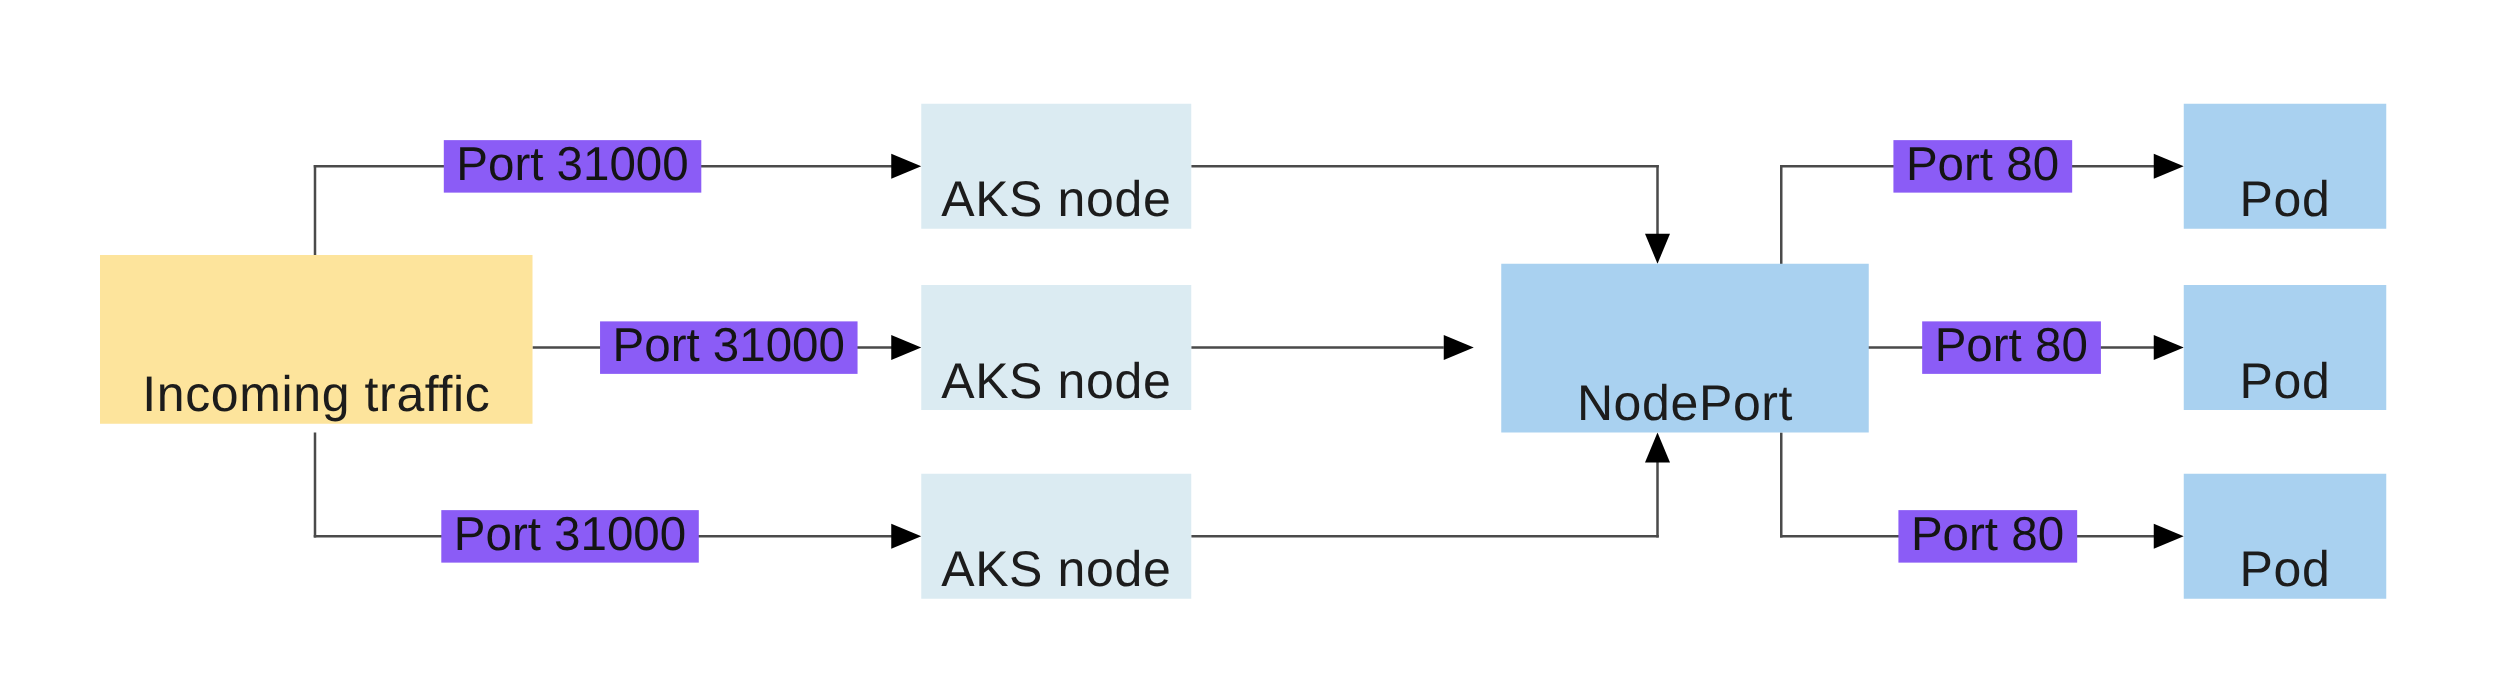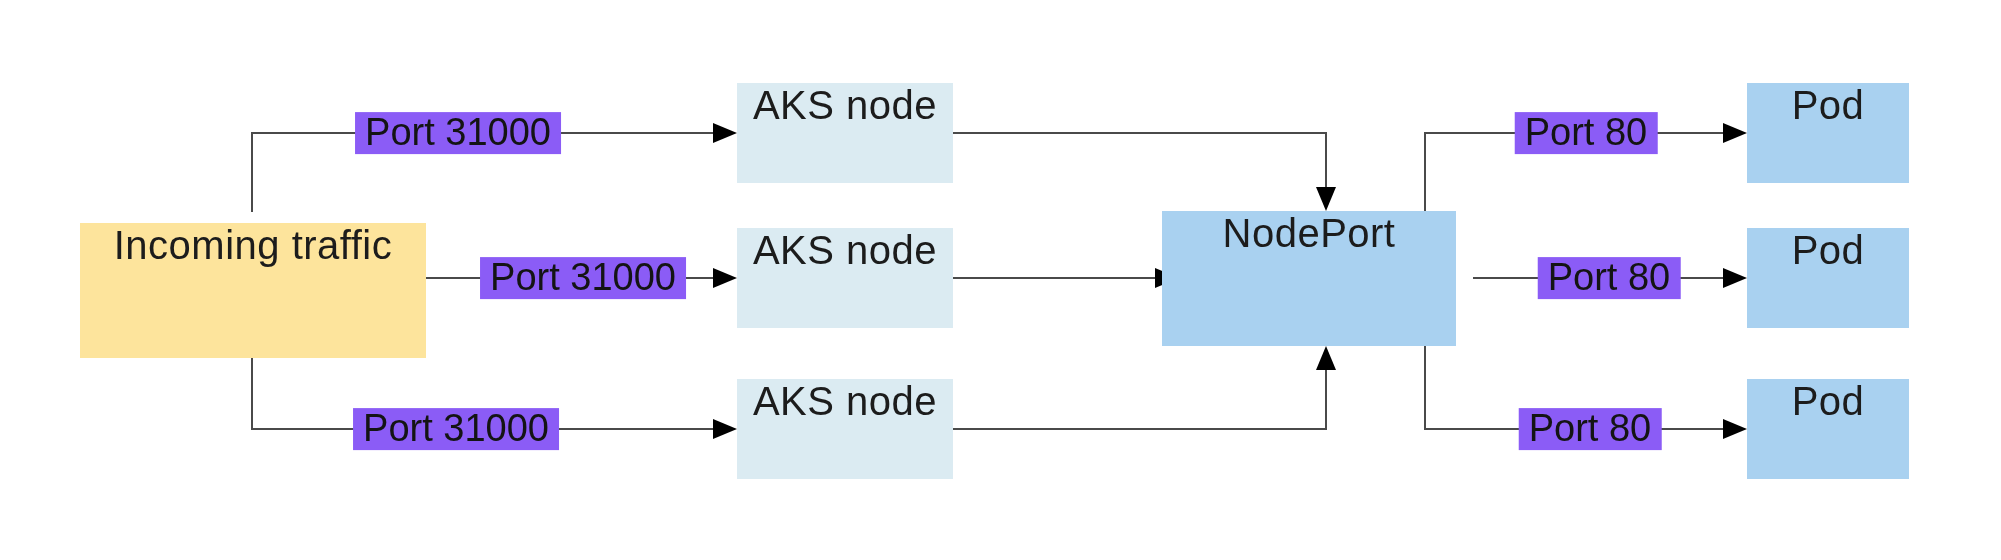--- a/index.html
+++ b/index.html
@@ -7,31 +7,31 @@
     position: relative;
     width: 2001px;
     height: 560px;
     background: #ffffff;
     font-family: "Liberation Sans", "DejaVu Sans", sans-serif;
     overflow: hidden;
   }
   .node {
     position: absolute;
     display: flex;
-    align-items: flex-start;
+    align-items: flex-end;
     justify-content: center;
     font-size: 40px;
     letter-spacing: 0.5px;
     color: #1c1c1c;
   }
-  #node-incoming  { left: 80px;   top: 223px; width: 346px; height: 135px; }
+  #node-incoming  { left: 80px;   top: 204px; width: 346px; height: 135px; }
   #node-aks1      { left: 737px;  top: 83px;  width: 216px; height: 100px; }
   #node-aks2      { left: 737px;  top: 228px; width: 216px; height: 100px; }
   #node-aks3      { left: 737px;  top: 379px; width: 216px; height: 100px; }
-  #node-nodeport  { left: 1162px; top: 211px; width: 294px; height: 135px; }
+  #node-nodeport  { left: 1201px; top: 211px; width: 294px; height: 135px; }
   #node-pod1      { left: 1747px; top: 83px;  width: 162px; height: 100px; }
   #node-pod2      { left: 1747px; top: 228px; width: 162px; height: 100px; }
   #node-pod3      { left: 1747px; top: 379px; width: 162px; height: 100px; }
 
   .seg { position: absolute; background: #4a4a4a; }
 
   .arrow { position: absolute; width: 0; height: 0; }
   .arrow-right { border-top: 10px solid transparent; border-bottom: 10px solid transparent; border-left: 24px solid #000000; }
   .arrow-down  { border-left: 10px solid transparent; border-right: 10px solid transparent; border-top: 24px solid #000000; }
   .arrow-up    { border-left: 10px solid transparent; border-right: 10px solid transparent; border-bottom: 24px solid #000000; }

